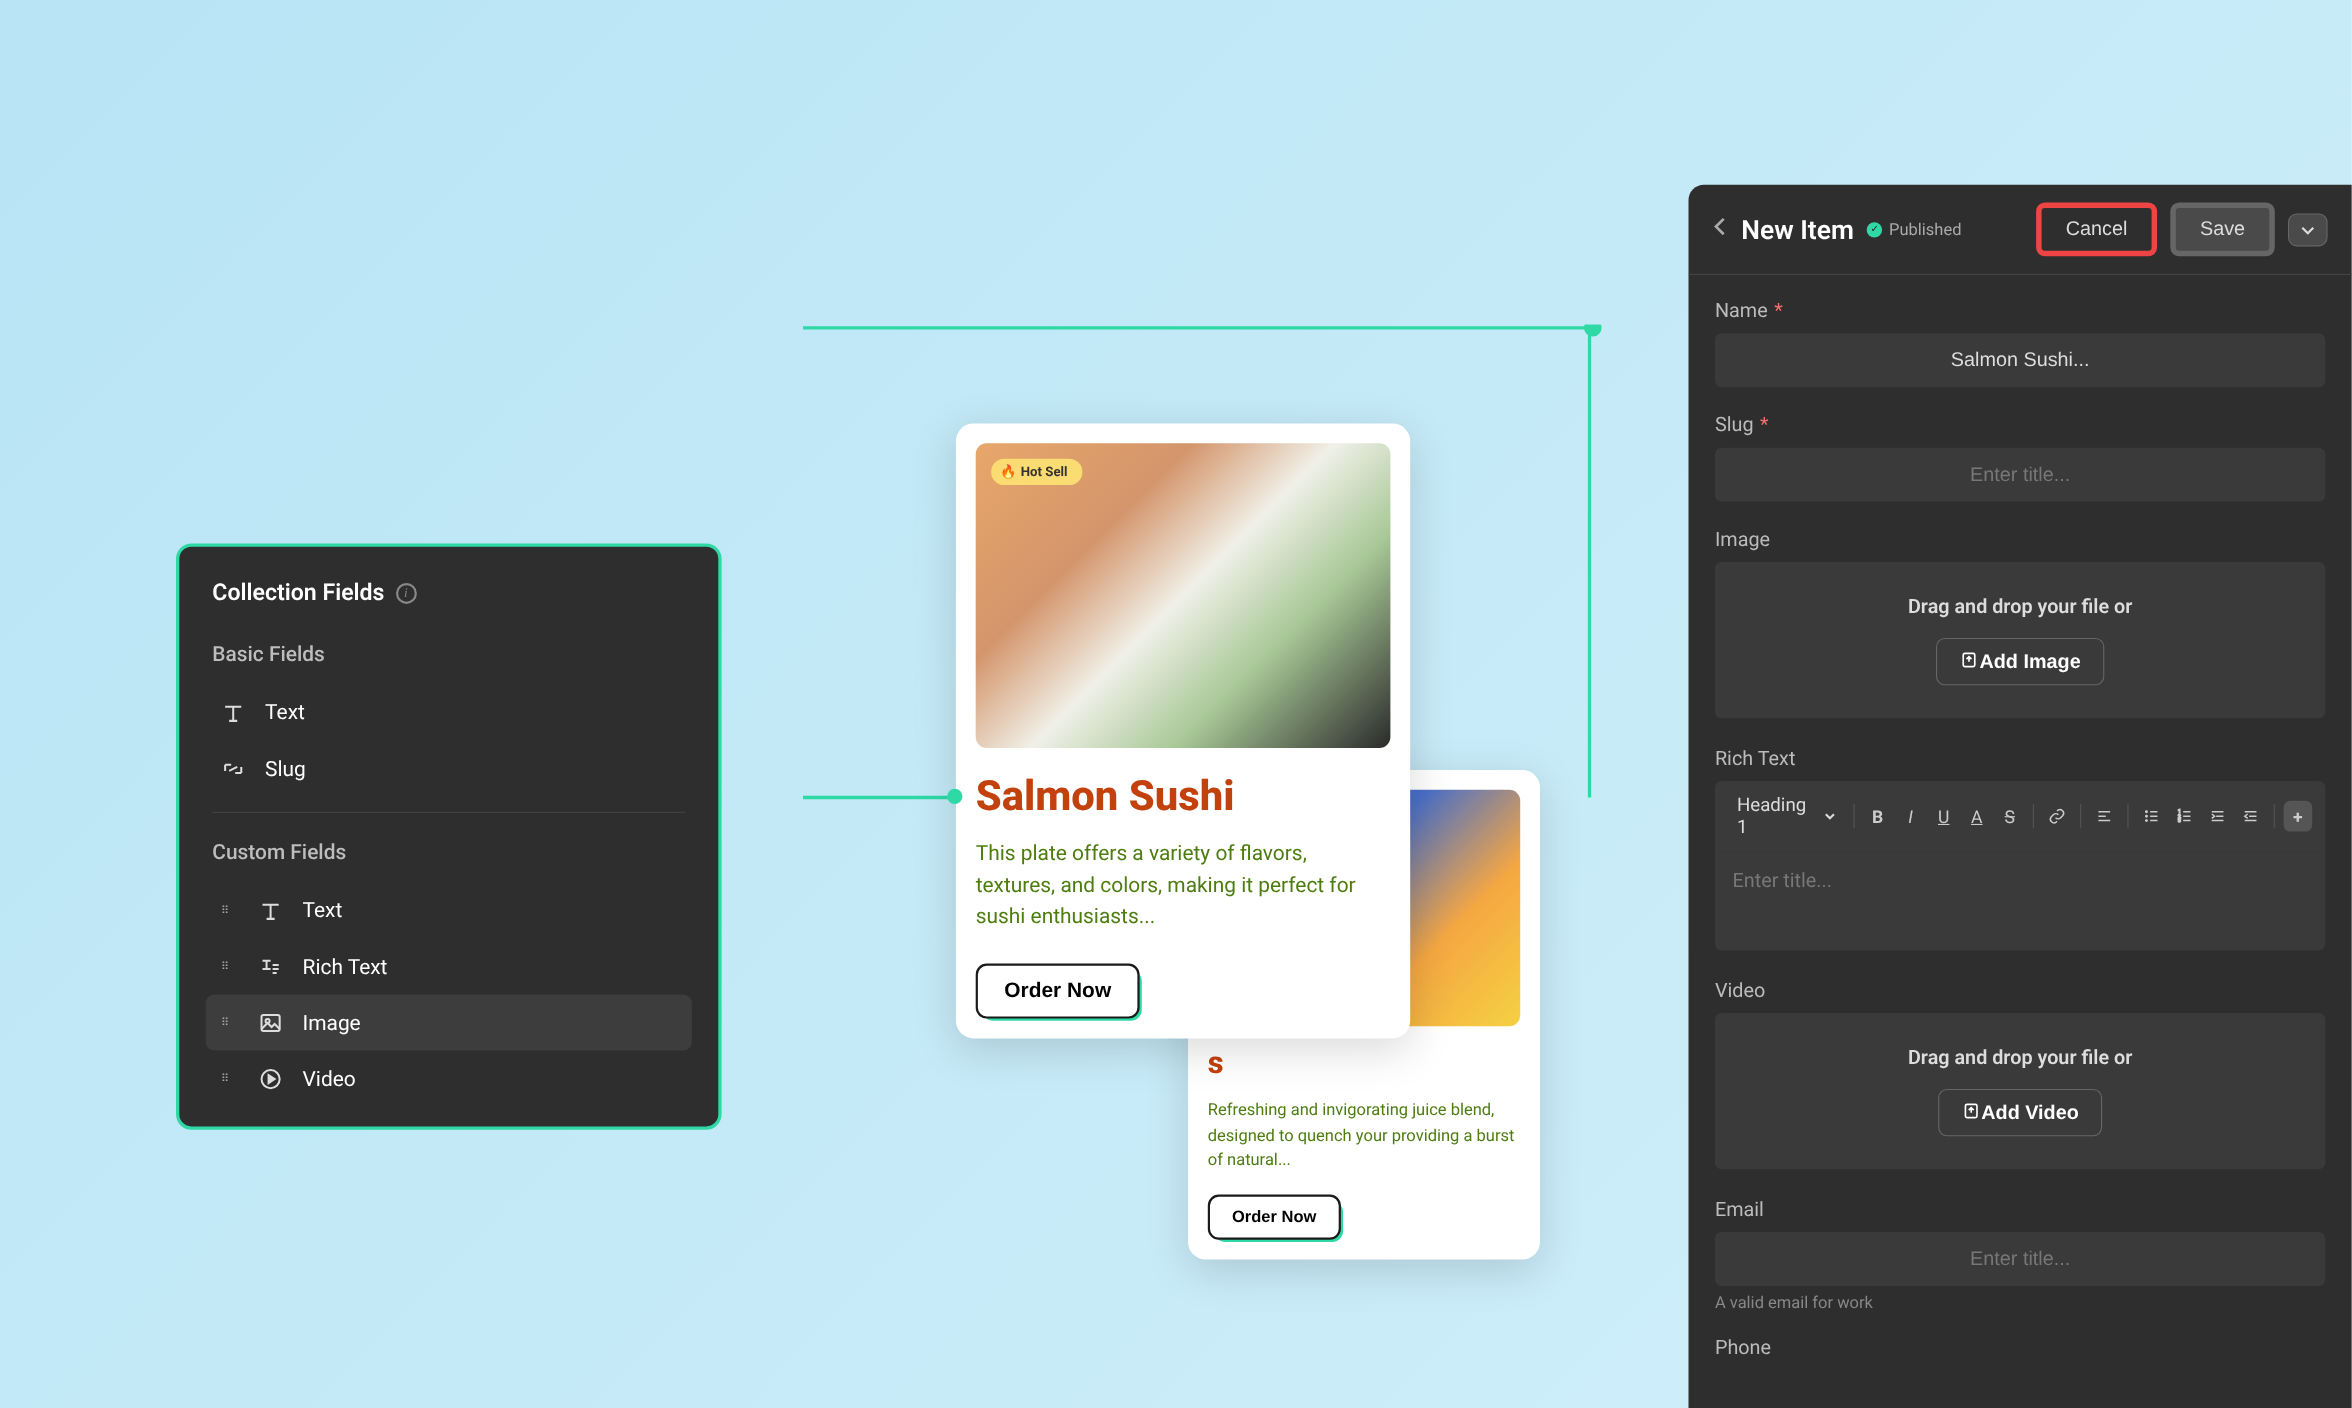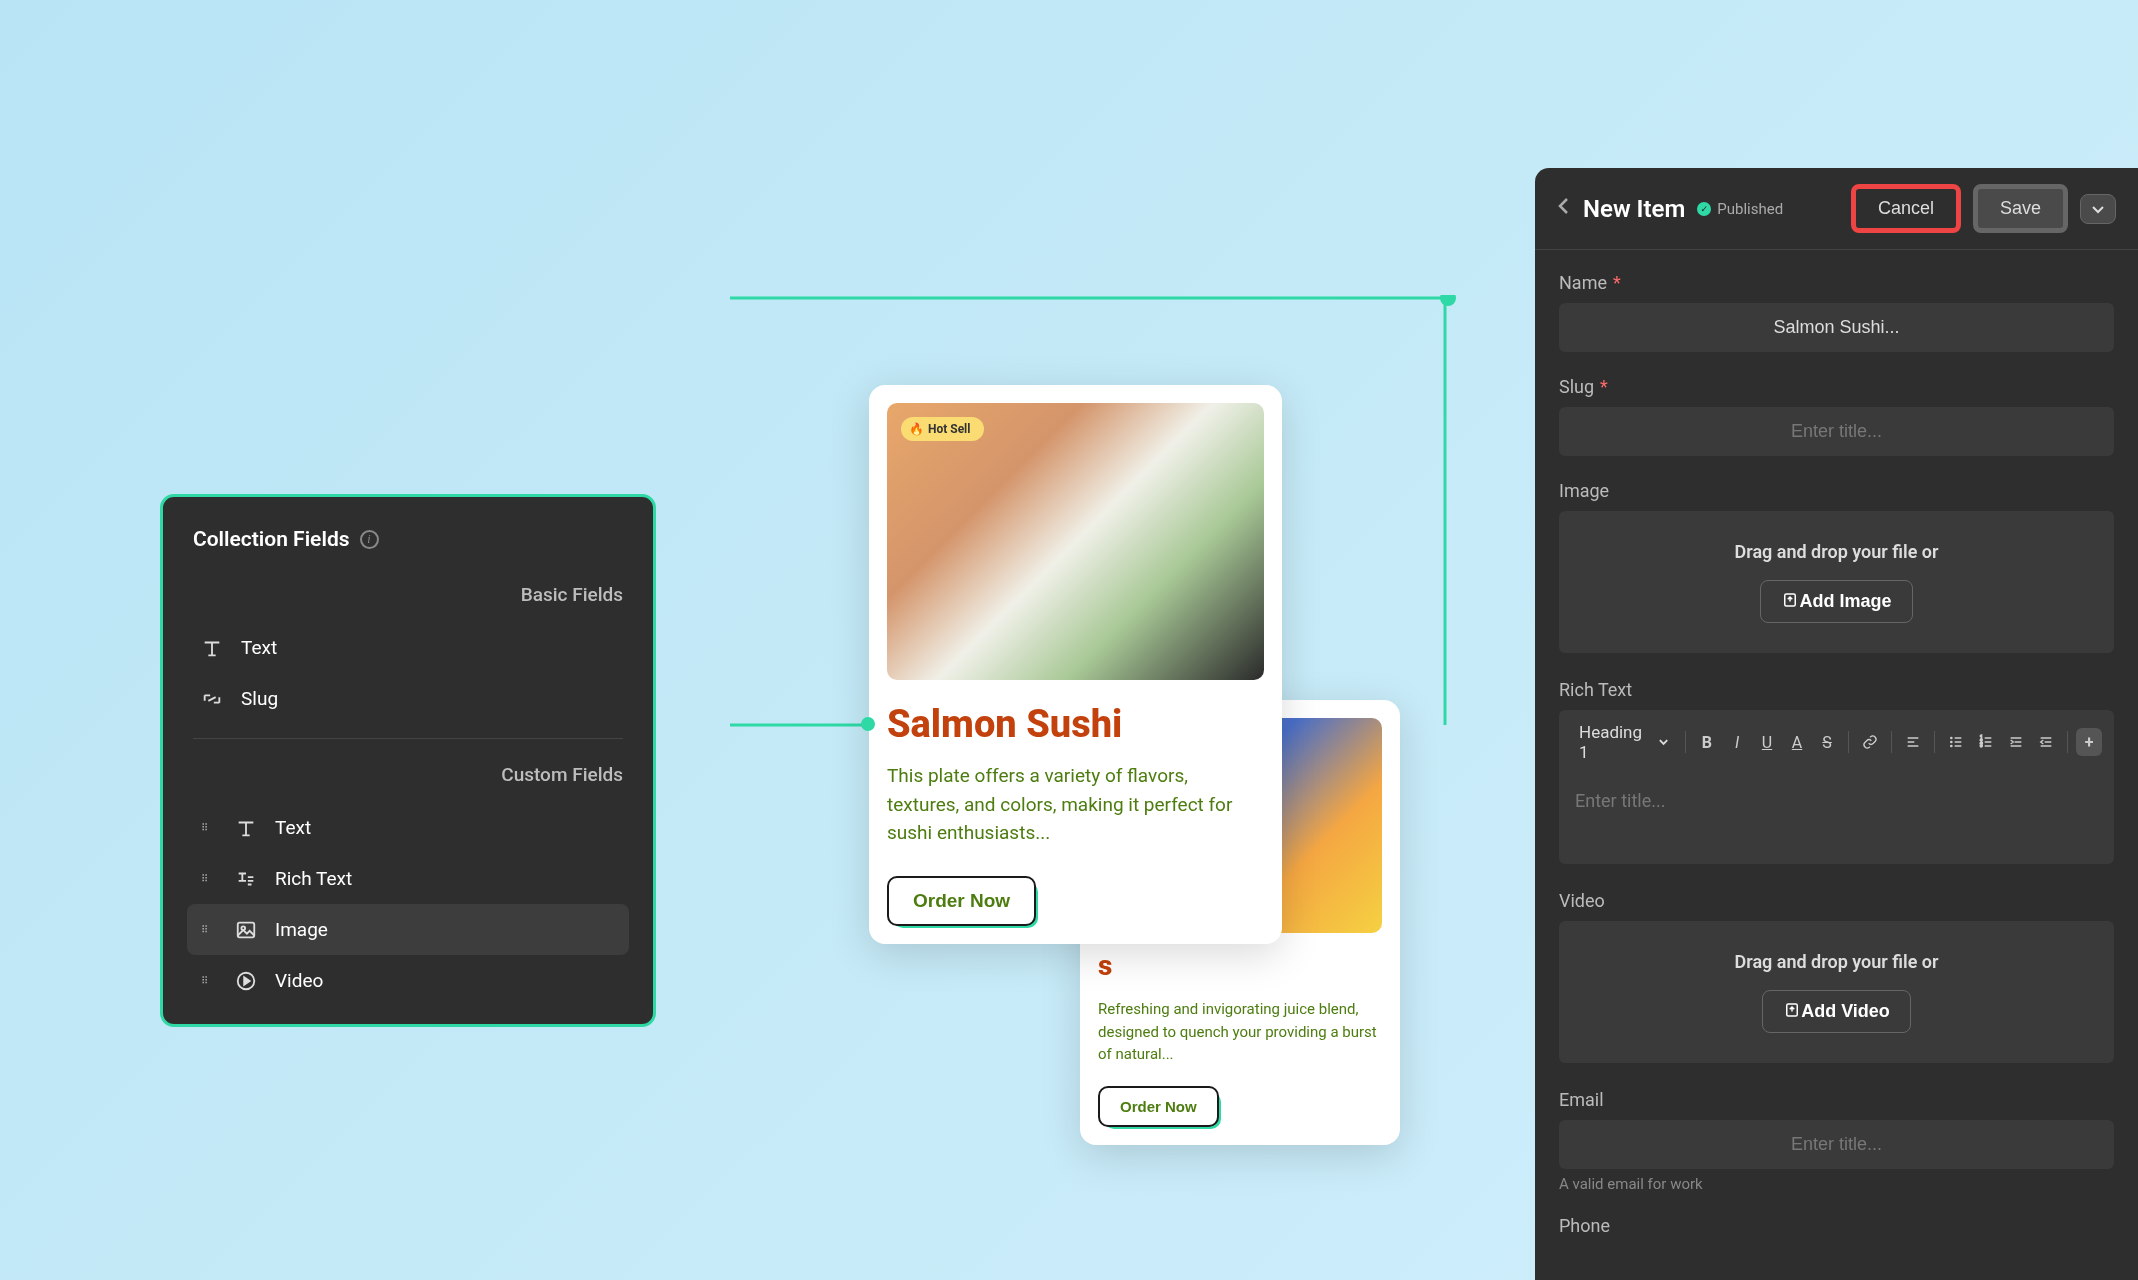--- a/index.html
+++ b/index.html
@@ -45,21 +45,20 @@
   font-size: 12px;
   color: #888;
   font-style: italic;
   font-family: serif;
 }
 .fields-section-title {
   color: #bdbdbd;
   font-size: 19px;
   font-weight: 500;
   padding: 10px 6px 16px 6px;
-  text-align: right;
 }
 .field-item {
   display: flex;
   align-items: center;
   gap: 18px;
   padding: 14px 14px;
   border-radius: 8px;
   font-size: 19px;
 }
 .field-item.highlighted {
@@ -168,21 +167,21 @@
   font-size: 15px;
   margin-bottom: 20px;
 }
 .order-btn {
   background: #fff;
   border: 2px solid #1a1a1a;
   border-radius: 10px;
   padding: 12px 24px;
   font-size: 19px;
   font-weight: 700;
-  color: #4d7c0f;
+  color: #000000;
   position: relative;
   cursor: pointer;
 }
 .order-btn::before {
   content: '';
   position: absolute;
   left: 4px;
   top: 4px;
   right: -4px;
   bottom: -4px;

